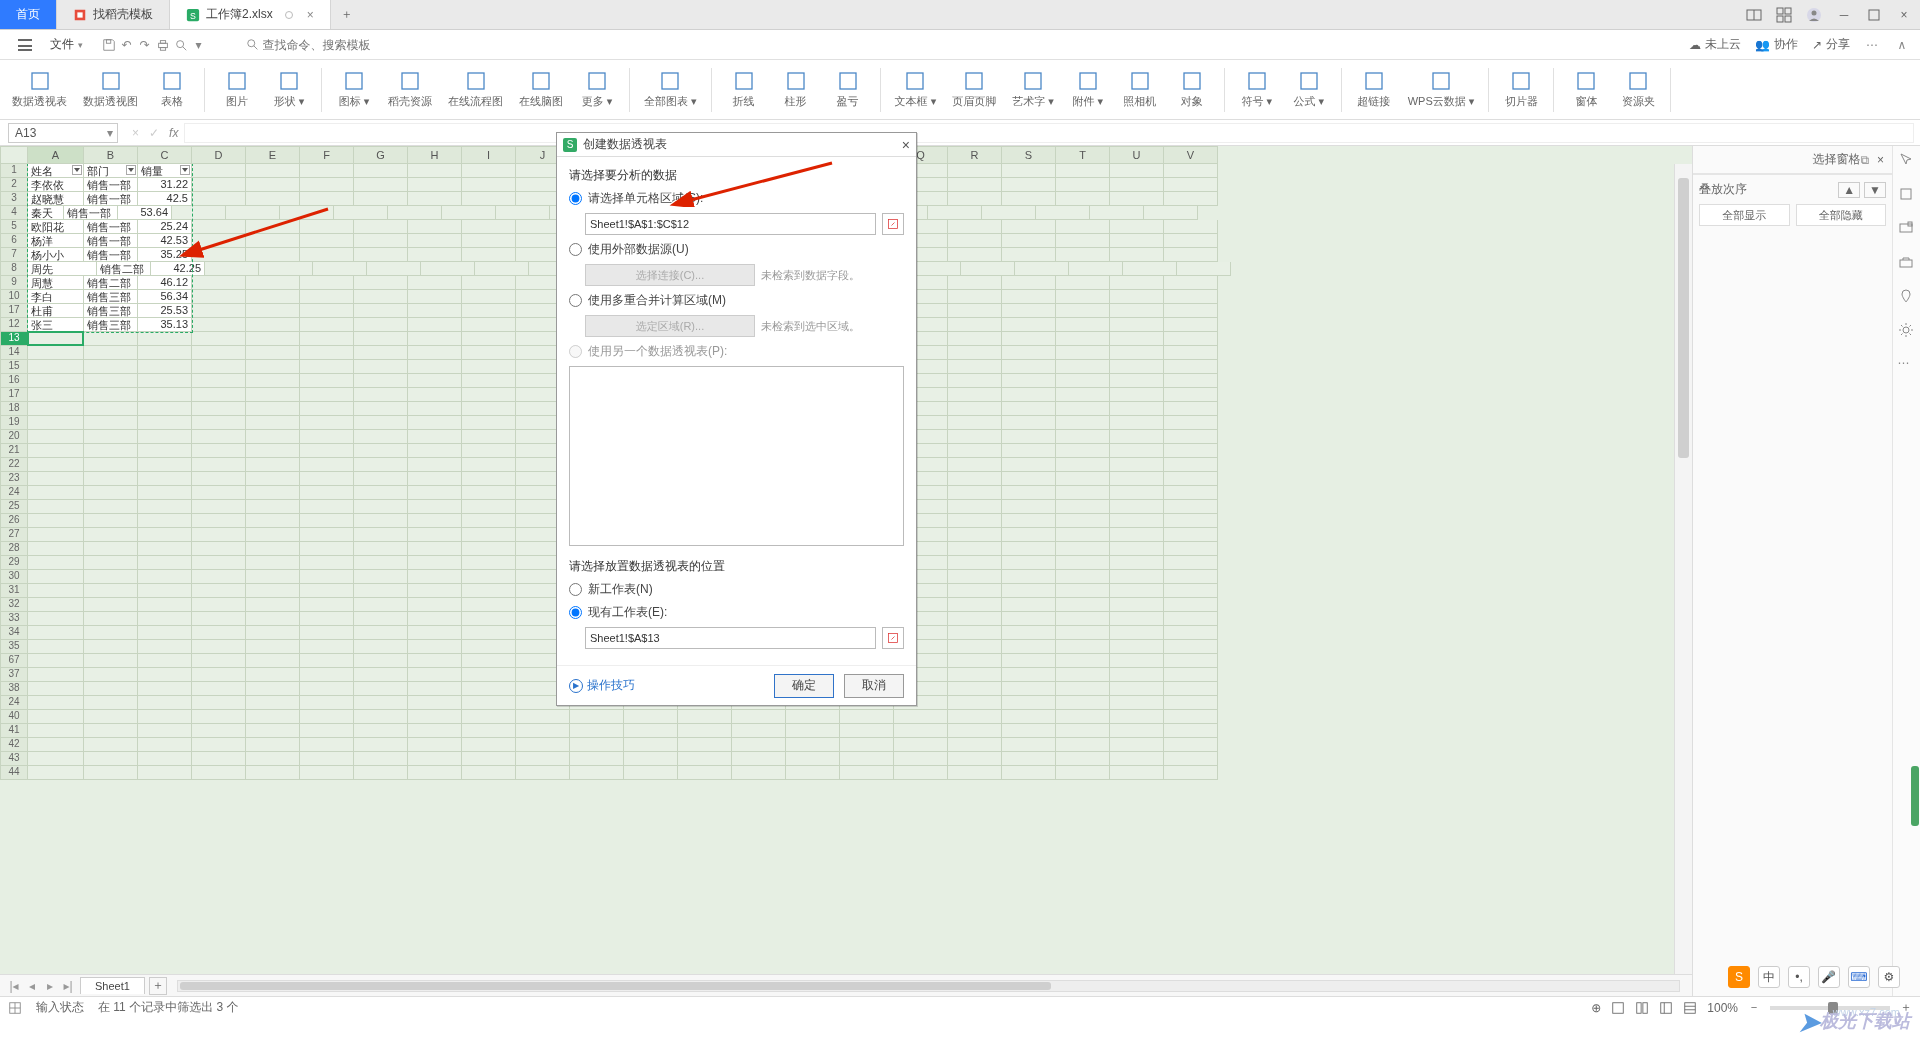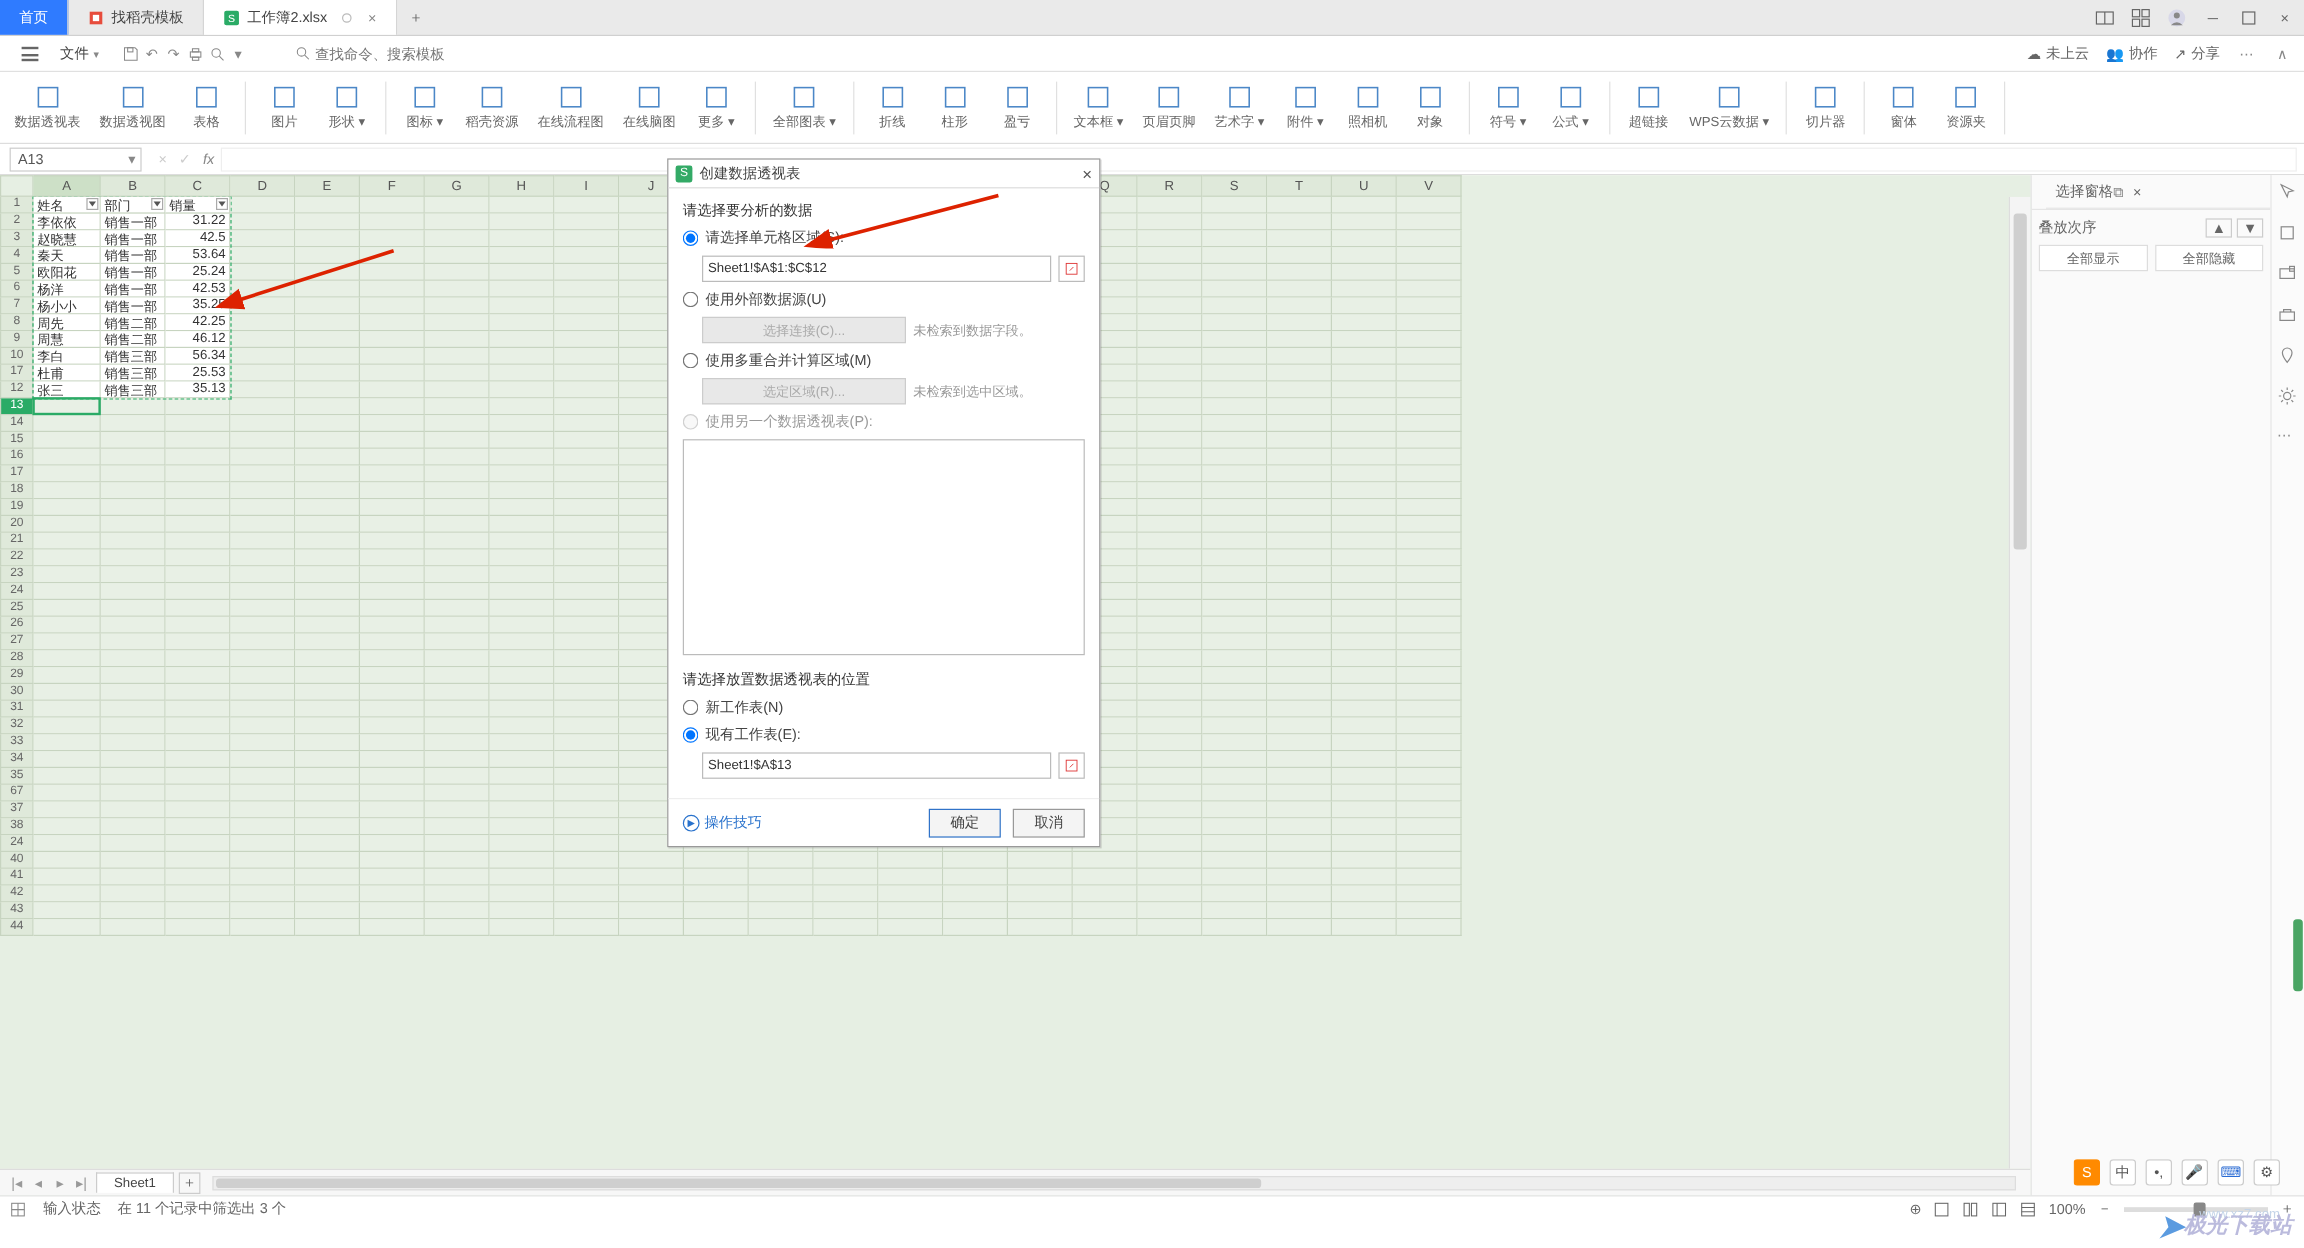--- a/index.html
+++ b/index.html
@@ -63,21 +63,21 @@
 .filter-drop { position:absolute; right:1px; top:1px; width:10px; height:10px; background:#fff; border:1px solid #aaa; display:flex; align-items:center; justify-content:center;}
 .filter-drop:after { content:''; border-left:3px solid transparent; border-right:3px solid transparent; border-top:4px solid #555;}
 .vscroll { width:18px; background:#f4f4f4; border-left:1px solid #ddd; position:relative;}
 .vscroll-thumb { position:absolute; top:14px; left:3px; right:3px; height:280px; background:#cfcfcf; border-radius:3px;}
 
 
 .arrow { position:absolute; pointer-events:none;}
 
 
 .right-panel { width:200px; border-left:1px solid #ddd; background:#fafafa; display:flex; flex-direction:column;}
-.right-panel-head { height:28px; display:flex; align-items:center; justify-content:flex-start; padding:0 8px; border-bottom:1px solid #e5e5e5; color:#666;margin-left:12px;}
+.right-panel-head { height:28px; display:flex; align-items:center; justify-content:flex-end; padding:0 8px; border-bottom:1px solid #e5e5e5; color:#666;}
 .right-panel-body { flex:1; padding:8px; font-size:12px; color:#777;}
 .sidebar { width:28px; border-left:1px solid #e5e5e5; background:#fbfbfb; display:flex; flex-direction:column; align-items:center; padding:6px 0; gap:16px;}
 .sidebar .s-ico { width:18px; height:18px; color:#8a8a8a; cursor:pointer;}
 .sidebar .thumb { width:8px; height:60px; background:#4aa564; border-radius:3px; position:absolute; right:1px; top:620px;}
 
 
 .dialog { position:absolute; left:556px; top:132px; width:361px; background:#fff; border:1px solid #999; box-shadow:1px 1px 0 rgba(0,0,0,.15); z-index:50; }
 .dlg-title { height:24px; display:flex; align-items:center; padding:0 6px; border-bottom:1px solid #ddd; gap:6px;}
 .dlg-title .ico { width:14px; height:14px; background:#33aa66; color:#fff; display:flex; align-items:center; justify-content:center; font-size:10px; border-radius:2px;}
 .dlg-title .close { margin-left:auto; cursor:pointer; font-size:14px; color:#555;}
@@ -634,21 +634,21 @@
             <div class="cell" style="width: 54px;"></div>
             <div class="cell" style="width: 54px;"></div>
             <div class="cell" style="width: 54px;"></div>
             <div class="cell" style="width: 54px;"></div>
             <div class="cell" style="width: 54px;"></div>
             <div class="cell" style="width: 54px;"></div>
             <div class="cell" style="width: 54px;"></div>
             <div class="cell" style="width: 54px;"></div>
           </div>
           <div class="cell-row">
-            <div class="cell data" style="width: 56px;">秦天</div>
+            <div class="cell data" style="width: 36px;">秦天</div>
             <div class="cell data" style="width: 54px;">销售一部</div>
             <div class="cell data r" style="width: 54px;">53.64</div>
             <div class="cell" style="width: 54px;"></div>
             <div class="cell" style="width: 54px;"></div>
             <div class="cell" style="width: 54px;"></div>
             <div class="cell" style="width: 54px;"></div>
             <div class="cell" style="width: 54px;"></div>
             <div class="cell" style="width: 54px;"></div>
             <div class="cell" style="width: 54px;"></div>
             <div class="cell" style="width: 54px;"></div>
@@ -730,21 +730,21 @@
             <div class="cell" style="width: 54px;"></div>
             <div class="cell" style="width: 54px;"></div>
             <div class="cell" style="width: 54px;"></div>
             <div class="cell" style="width: 54px;"></div>
             <div class="cell" style="width: 54px;"></div>
             <div class="cell" style="width: 54px;"></div>
             <div class="cell" style="width: 54px;"></div>
             <div class="cell" style="width: 54px;"></div>
           </div>
           <div class="cell-row">
-            <div class="cell data" style="width: 56px;">周先</div>
+            <div class="cell data" style="width: 69px;">周先</div>
             <div class="cell data" style="width: 54px;">销售二部</div>
             <div class="cell data r" style="width: 54px;">42.25</div>
             <div class="cell" style="width: 54px;"></div>
             <div class="cell" style="width: 54px;"></div>
             <div class="cell" style="width: 54px;"></div>
             <div class="cell" style="width: 54px;"></div>
             <div class="cell" style="width: 54px;"></div>
             <div class="cell" style="width: 54px;"></div>
             <div class="cell" style="width: 54px;"></div>
             <div class="cell" style="width: 54px;"></div>

